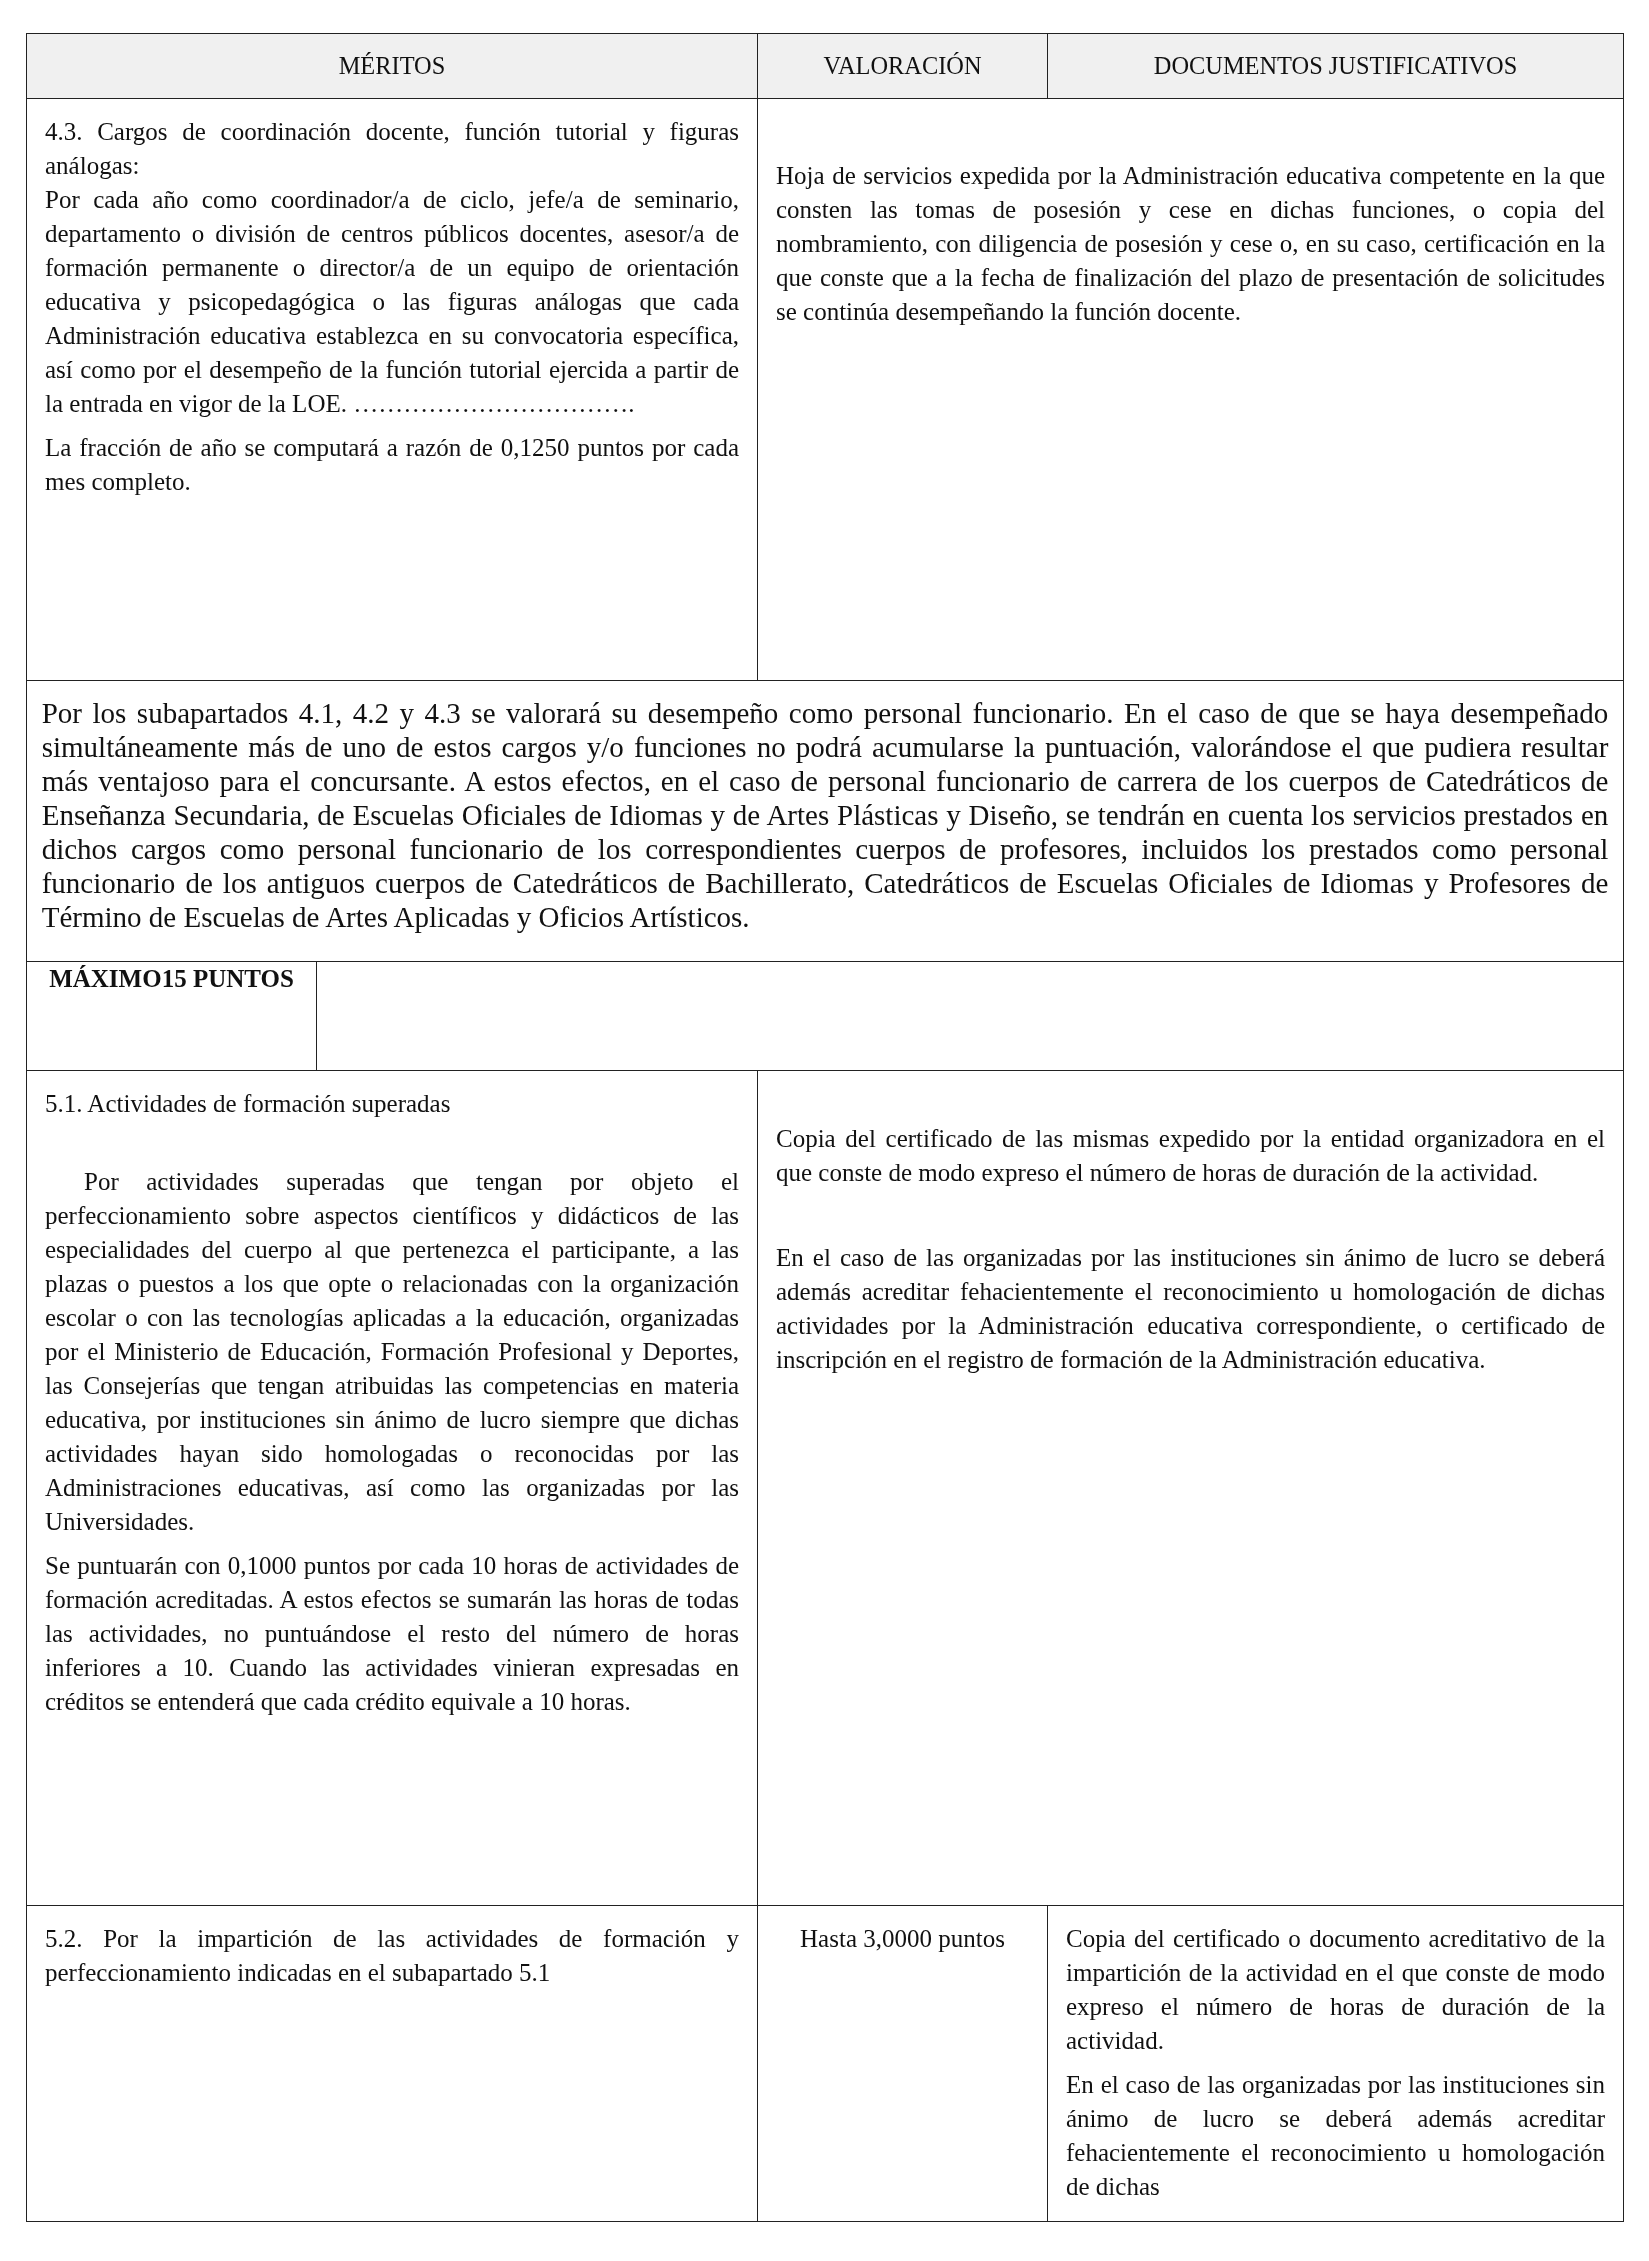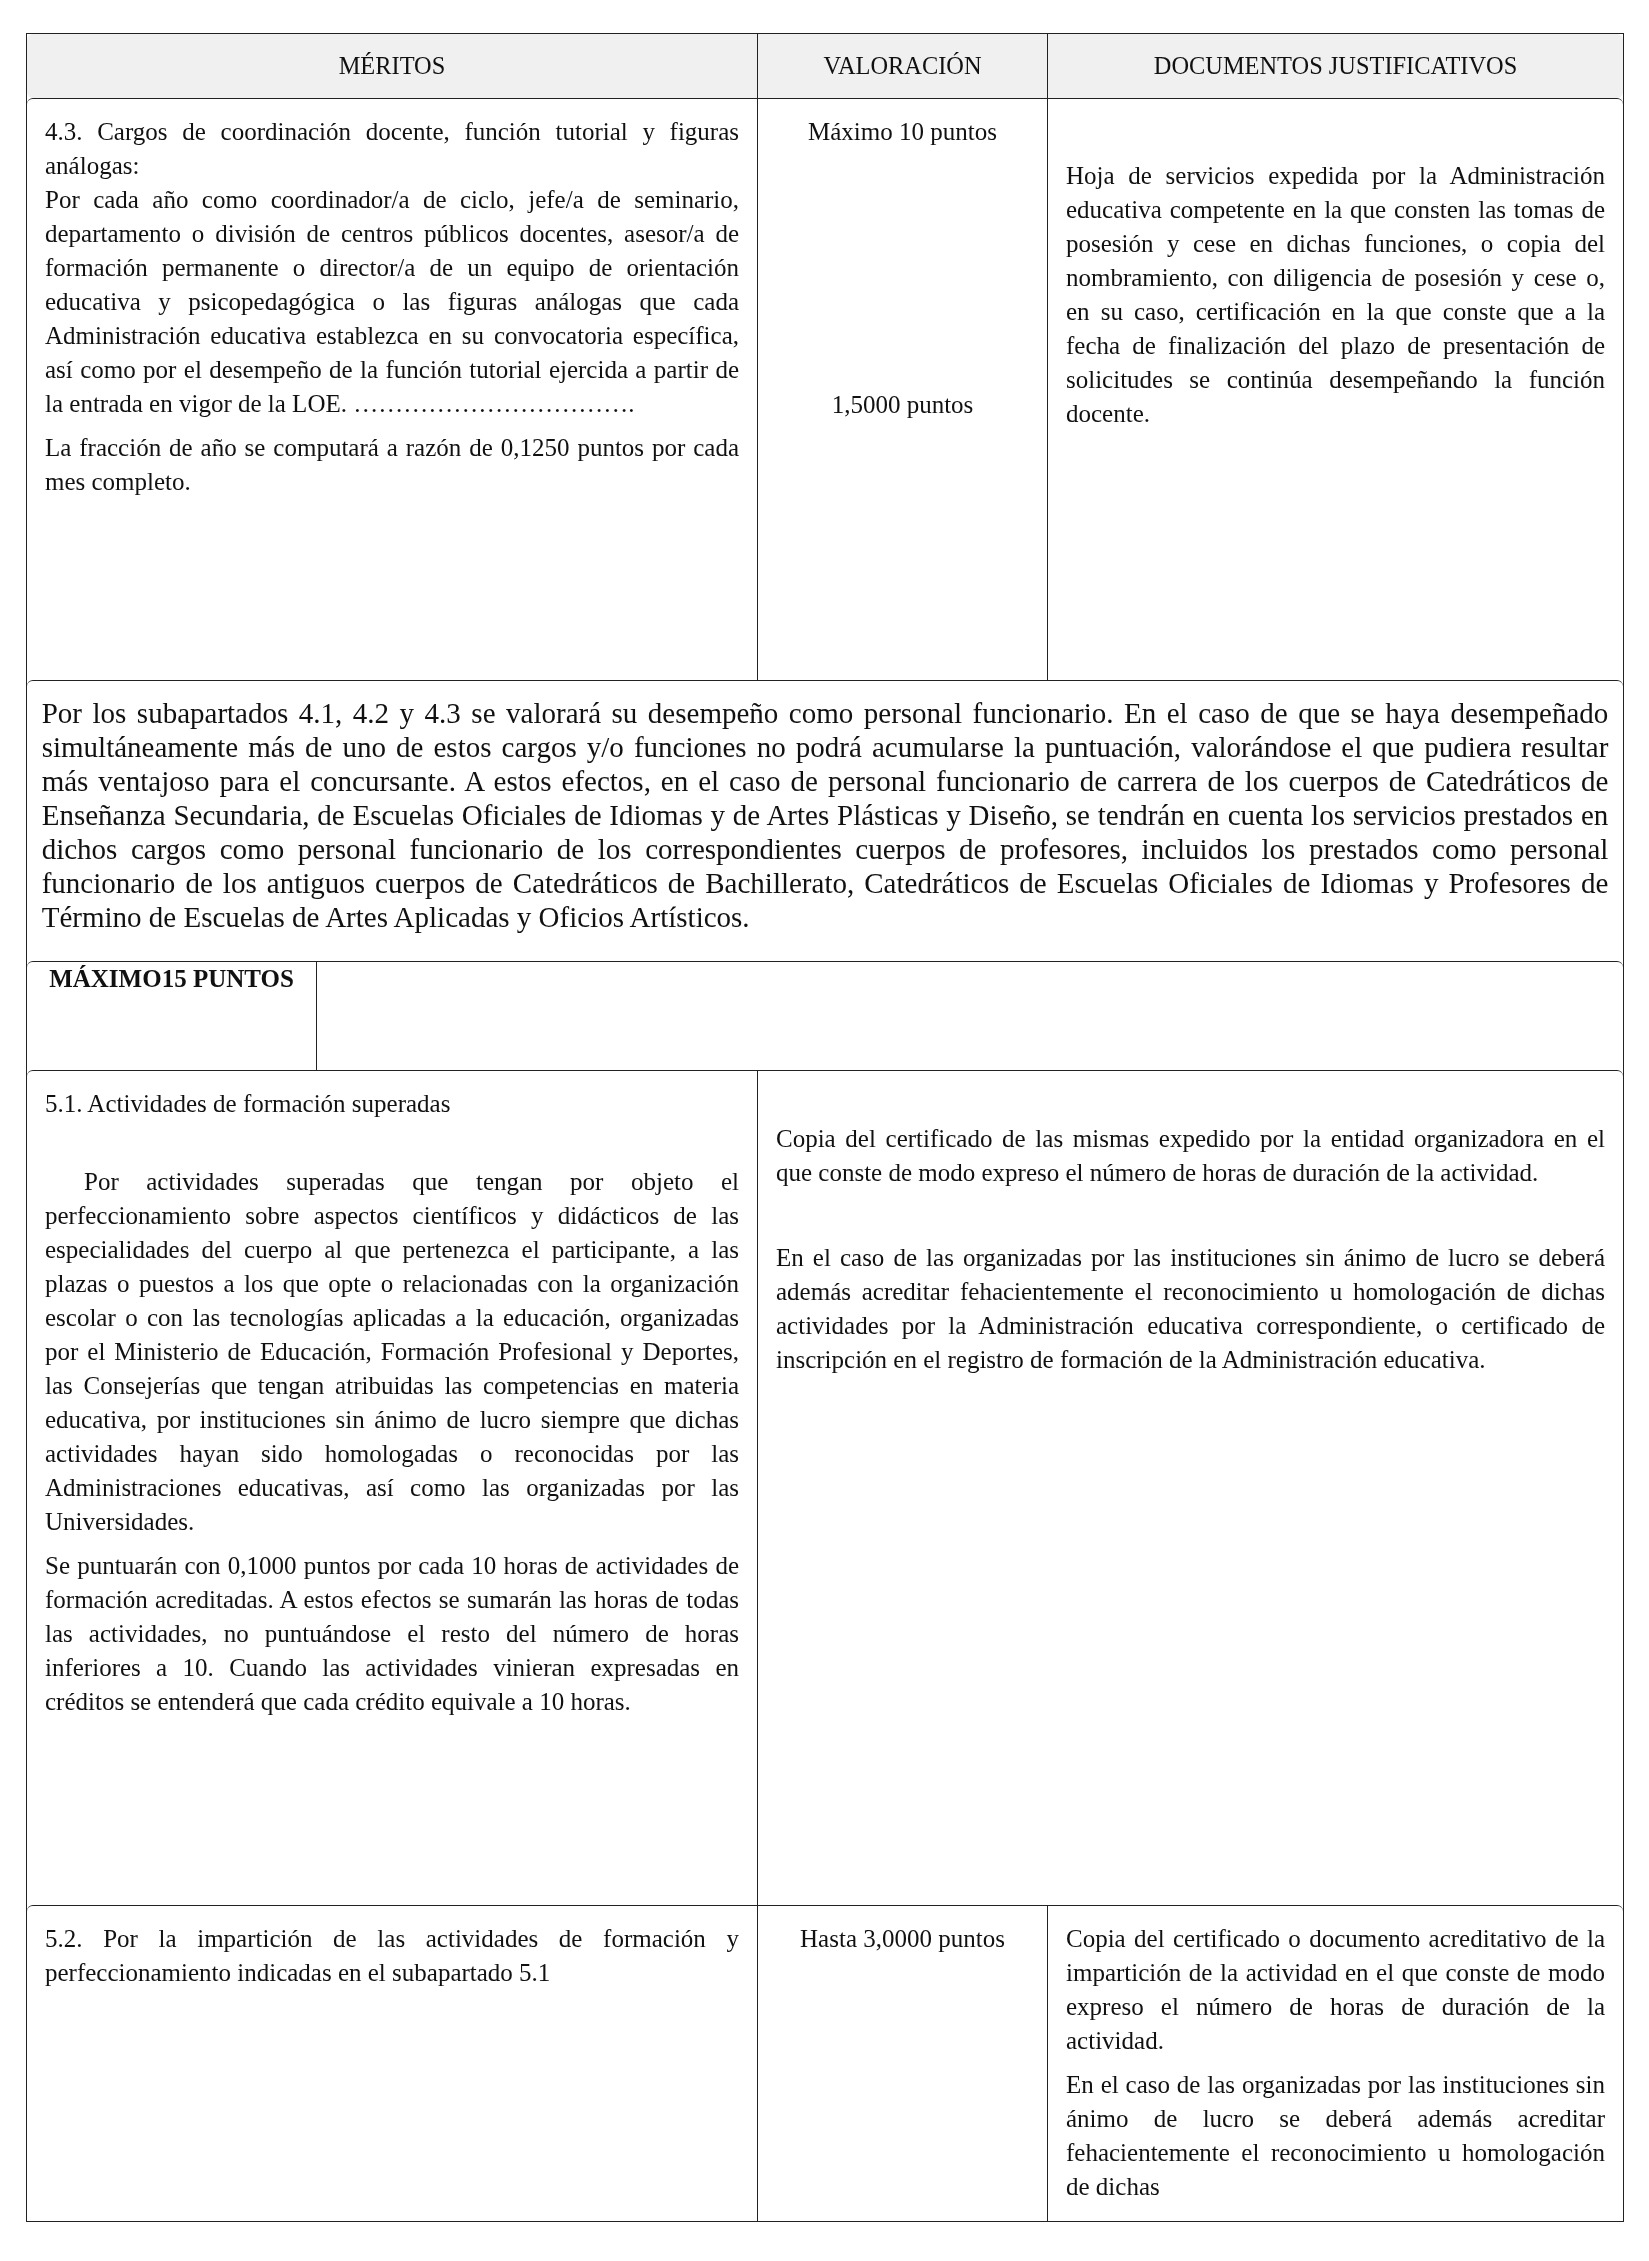--- a/index.html
+++ b/index.html
@@ -1,19 +1,19 @@
 <!DOCTYPE html>
 <html style="font-size:13px"><head>
 <meta charset="utf-8">
 <style>
   html,body{margin:0;padding:0;background:#fff;}
   body{width:1649px;height:2261px;position:relative;overflow:hidden;
        font-family:"Liberation Serif","DejaVu Serif",serif;color:#111;}
   .tbl{position:absolute;left:26px;top:33px;width:1598px;border:1.6px solid #222;box-sizing:border-box;}
-  .row{display:flex;border-top:1.6px solid #222;box-sizing:border-box;border-radius:6px;}
+  .row{display:flex;border-top:1.6px solid #222;box-sizing:border-box;}
   .row.first{border-top:none;}
   .cell{box-sizing:border-box;padding:16.3px 18px 0 18px;font-size:25px;line-height:34px;}
   .c1{width:731px;border-right:1.6px solid #222;text-align:justify;}
   .c2{width:290px;border-right:1.6px solid #222;text-align:center;position:relative;}
   .c3{flex:1;text-align:justify;}
   .head{background:#f0f0f0;height:64px;}
   .head .cell{padding:0;display:flex;align-items:center;justify-content:center;font-size:24.4px;}
   .p{margin:0 0 9.8px 0;}
   .indent{text-indent:39px;margin-top:44px;}
   .note{padding:14.7px 14.7px 0 14.7px;font-size:29px;line-height:34px;text-align:justify;width:100%;box-sizing:border-box;}
@@ -28,24 +28,20 @@
     <div class="cell c1">MÉRITOS</div>
     <div class="cell c2">VALORACIÓN</div>
     <div class="cell c3">DOCUMENTOS JUSTIFICATIVOS</div>
   </div>
 
   <div class="row" style="height:582px">
     <div class="cell c1">
       <div>4.3. Cargos de coordinación docente, función tutorial y figuras análogas:</div>
       <p class="p">Por cada año como coordinador/a de ciclo, jefe/a de seminario, departamento o división de centros públicos docentes, asesor/a de formación permanente o director/a de un equipo de orientación educativa y psicopedagógica o las figuras análogas que cada Administración educativa establezca en su convocatoria específica, así como por el desempeño de la función tutorial ejercida a partir de la entrada en vigor de la LOE. …………………………….</p>
       <p class="p">La fracción de año se computará a razón de 0,1250 puntos por cada mes completo.</p>
-    </div>
-    <div class="cell c2">
-      <div>Máximo 10 puntos</div>
-      <div style="position:absolute;left:0;right:0;top:289px;">1,5000 puntos</div>
     </div>
     <div class="cell c3" style="padding-top:60px">
       <div>Hoja de servicios expedida por la Administración educativa competente en la que consten las tomas de posesión y cese en dichas funciones, o copia del nombramiento, con diligencia de posesión y cese o, en su caso, certificación en la que conste que a la fecha de finalización del plazo de presentación de solicitudes se continúa desempeñando la función docente.</div>
     </div>
   </div>
 
   <div class="row" style="height:281px">
     <div class="note">Por los subapartados 4.1, 4.2 y 4.3 se valorará su desempeño como personal funcionario. En el caso de que se haya desempeñado simultáneamente más de uno de estos cargos y/o funciones no podrá acumularse la puntuación, valorándose el que pudiera resultar más ventajoso para el concursante. A estos efectos, en el caso de personal funcionario de carrera de los cuerpos de Catedráticos de Enseñanza Secundaria, de Escuelas Oficiales de Idiomas y de Artes Plásticas y Diseño, se tendrán en cuenta los servicios prestados en dichos cargos como personal funcionario de los correspondientes cuerpos de profesores, incluidos los prestados como personal funcionario de los antiguos cuerpos de Catedráticos de Bachillerato, Catedráticos de Escuelas Oficiales de Idiomas y Profesores de Término de Escuelas de Artes Aplicadas y Oficios Artísticos.</div>
   </div>
 

